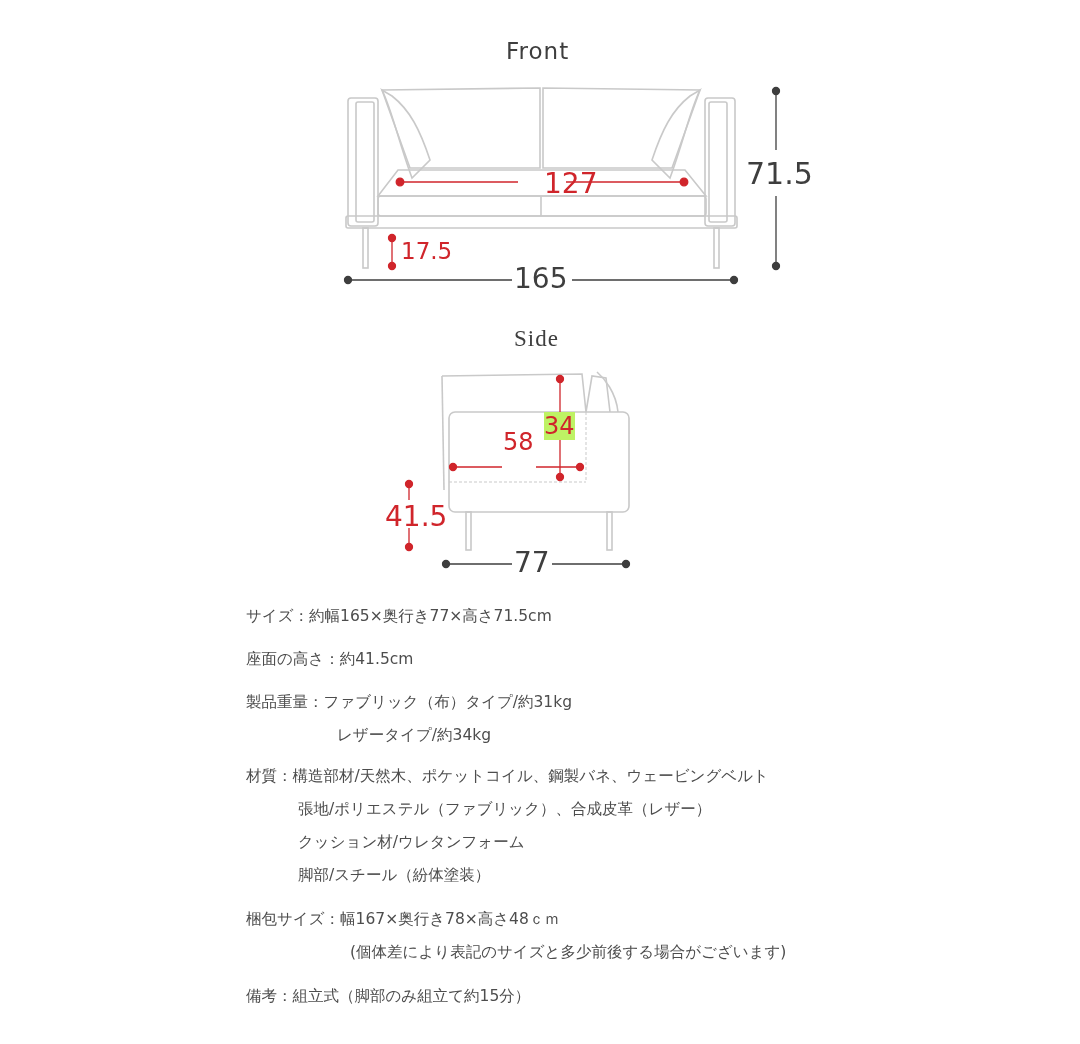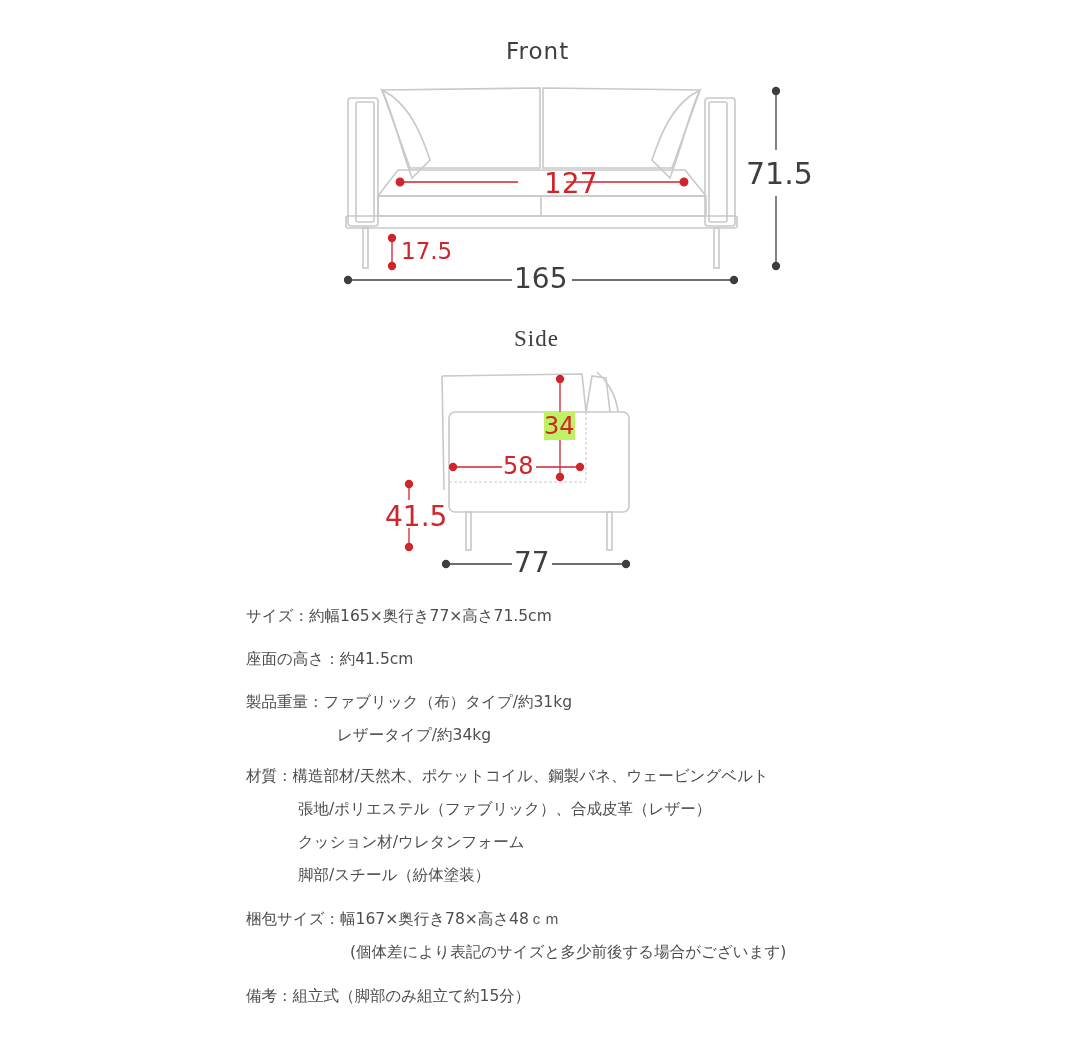--- a/index.html
+++ b/index.html
@@ -96,21 +96,21 @@
     <circle cx="580" cy="467" r="3.5"></circle>
     <line x1="409" y1="484" x2="409" y2="500"></line>
     <line x1="409" y1="528" x2="409" y2="547"></line>
     <circle cx="409" cy="484" r="3.5"></circle>
     <circle cx="409" cy="547" r="3.5"></circle>
   </g>
 </svg>
 
 <div class="abs dimtxt" style="left:514px;top:546px;font-size:28px;color:#3e3e3e;">77</div>
 <div class="abs dimtxt" style="left:544px;top:412px;font-size:24px;color:#d0252b;background:#bef264;">34</div>
-<div class="abs dimtxt" style="left:503px;top:452px;font-size:24px;color:#d0252b;">58</div>
+<div class="abs dimtxt" style="left:503px;top:428px;font-size:24px;color:#d0252b;">58</div>
 <div class="abs dimtxt" style="left:385px;top:500px;font-size:28px;color:#d0252b;">41.5</div>
 
 <div class="spec" style="top:606px;">サイズ：約幅165×奥行き77×高さ71.5cm</div>
 <div class="spec" style="top:649px;">座面の高さ：約41.5cm</div>
 <div class="spec" style="top:692px;">製品重量：ファブリック（布）タイプ/約31kg</div>
 <div class="spec" style="top:725px;left:337px;">レザータイプ/約34kg</div>
 <div class="spec" style="top:766px;">材質：構造部材/天然木、ポケットコイル、鋼製バネ、ウェービングベルト</div>
 <div class="spec" style="top:799px;left:298px;">張地/ポリエステル（ファブリック）、合成皮革（レザー）</div>
 <div class="spec" style="top:832px;left:298px;">クッション材/ウレタンフォーム</div>
 <div class="spec" style="top:865px;left:298px;">脚部/スチール（紛体塗装）</div>

